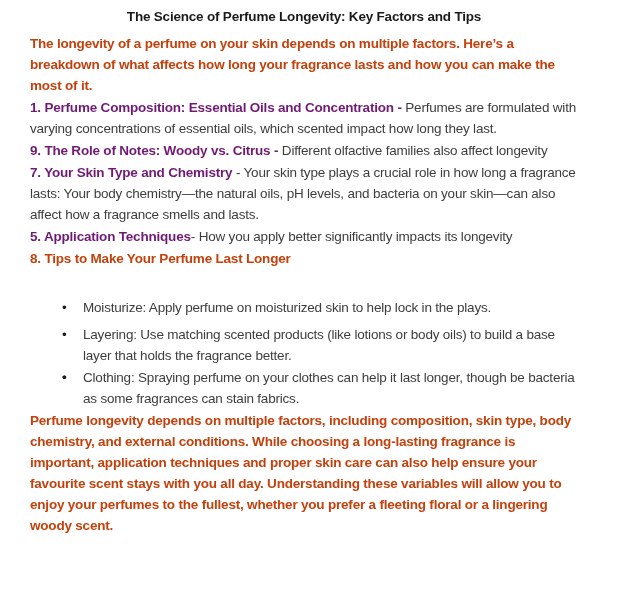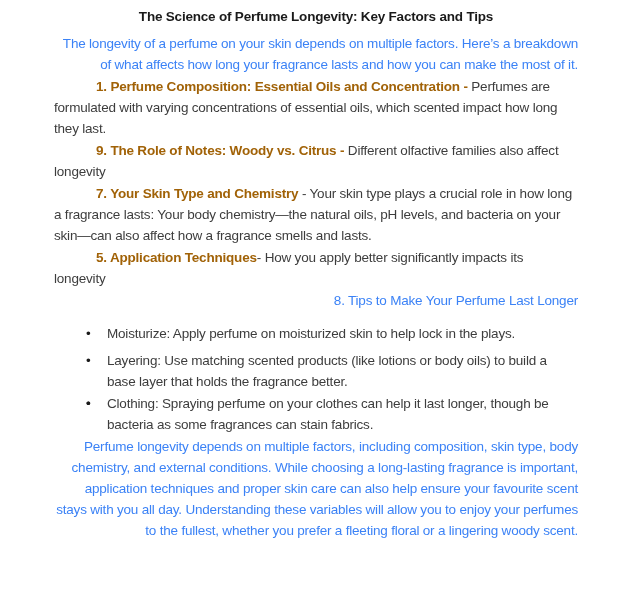--- a/index.html
+++ b/index.html
@@ -10,51 +10,49 @@
   body {
     width: 625px;
     height: 600px;
     overflow: hidden;
     font-family: "Liberation Sans", "DejaVu Sans", sans-serif;
   }
   .page {
     box-sizing: border-box;
     width: 625px;
     height: 600px;
-    padding: 6px 47px 0 54px;
+    padding: 6px 47px 0 30px;
     background: #ffffff;
   }
   .title {
     font-size: 13.5px;
     line-height: 21px;
     letter-spacing: -0.2px;
     font-weight: bold;
     color: #1a1a1a;
     text-align: center;
     margin: 0 0 6px 0;
   }
   .para {
     font-size: 13.5px;
     line-height: 21px;
     letter-spacing: -0.2px;
     color: #3d3d3d;
     margin: 0 0 1px 0;
   }
   .bold {
     font-weight: bold;
-    color: #a16207;
-    margin-left: 42px;
+    color: #701a75;
   }
   .para.bold-para {
-    font-weight: normal;
-    color: #3b82f6;
-    text-align: right;
+    font-weight: bold;
+    color: #c2410c;
   }
   .tips-heading {
-    margin-bottom: 12px;
+    margin-bottom: 28px;
   }
   ul.tips {
     list-style: none;
     margin: 0;
     padding: 0;
   }
   li.tip {
     position: relative;
     box-sizing: border-box;
     padding-left: 53px;

